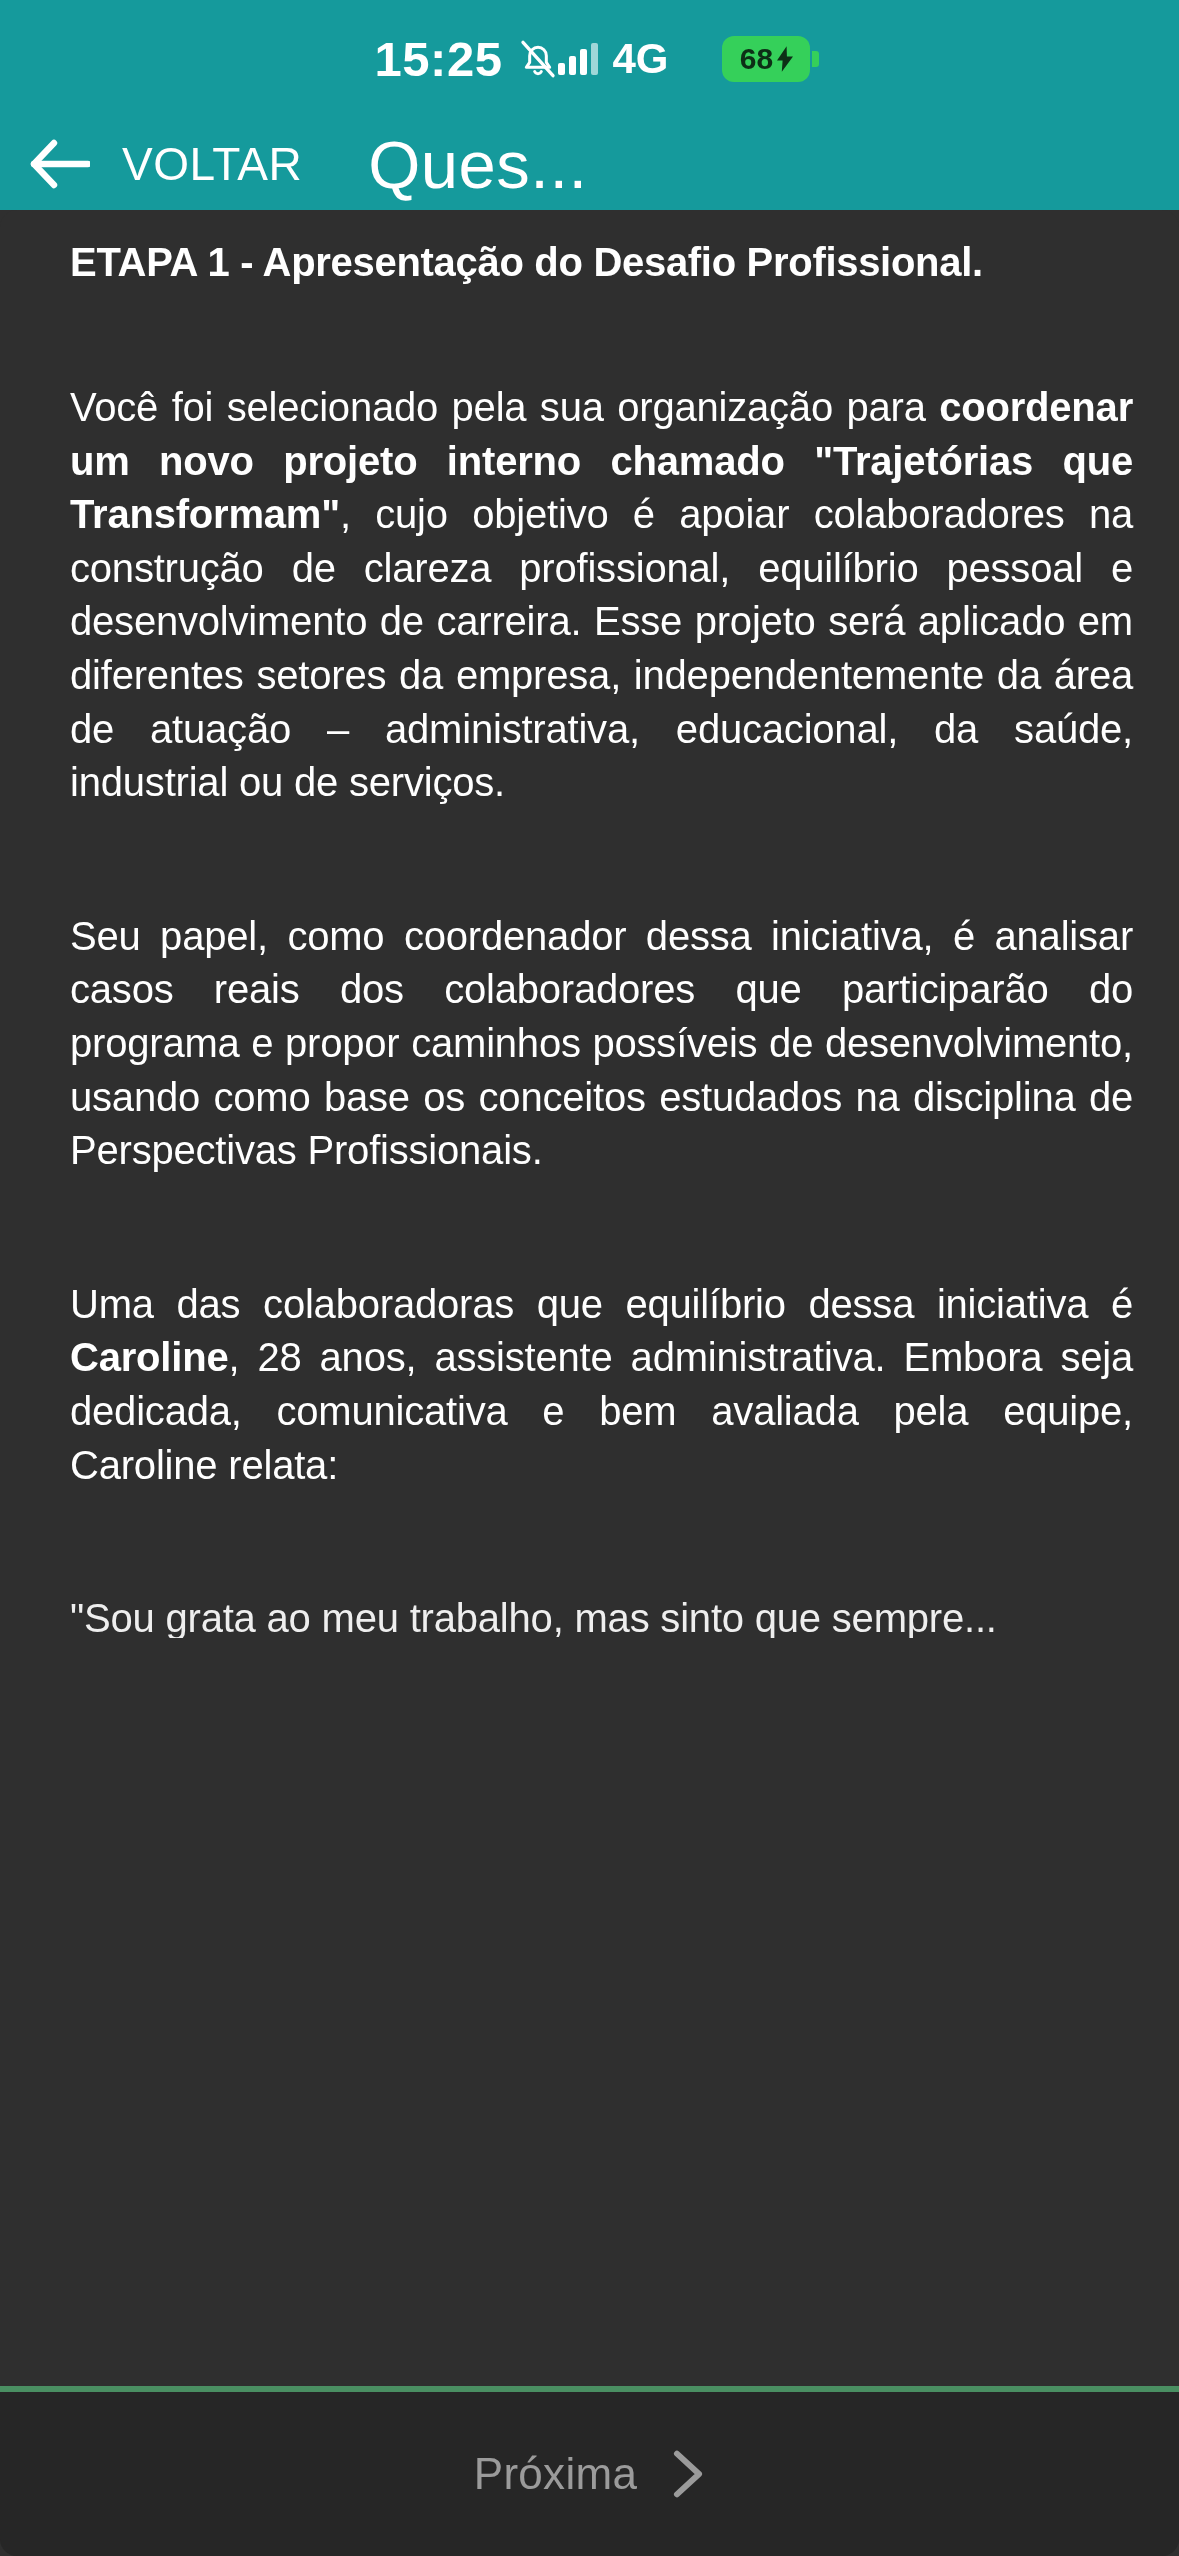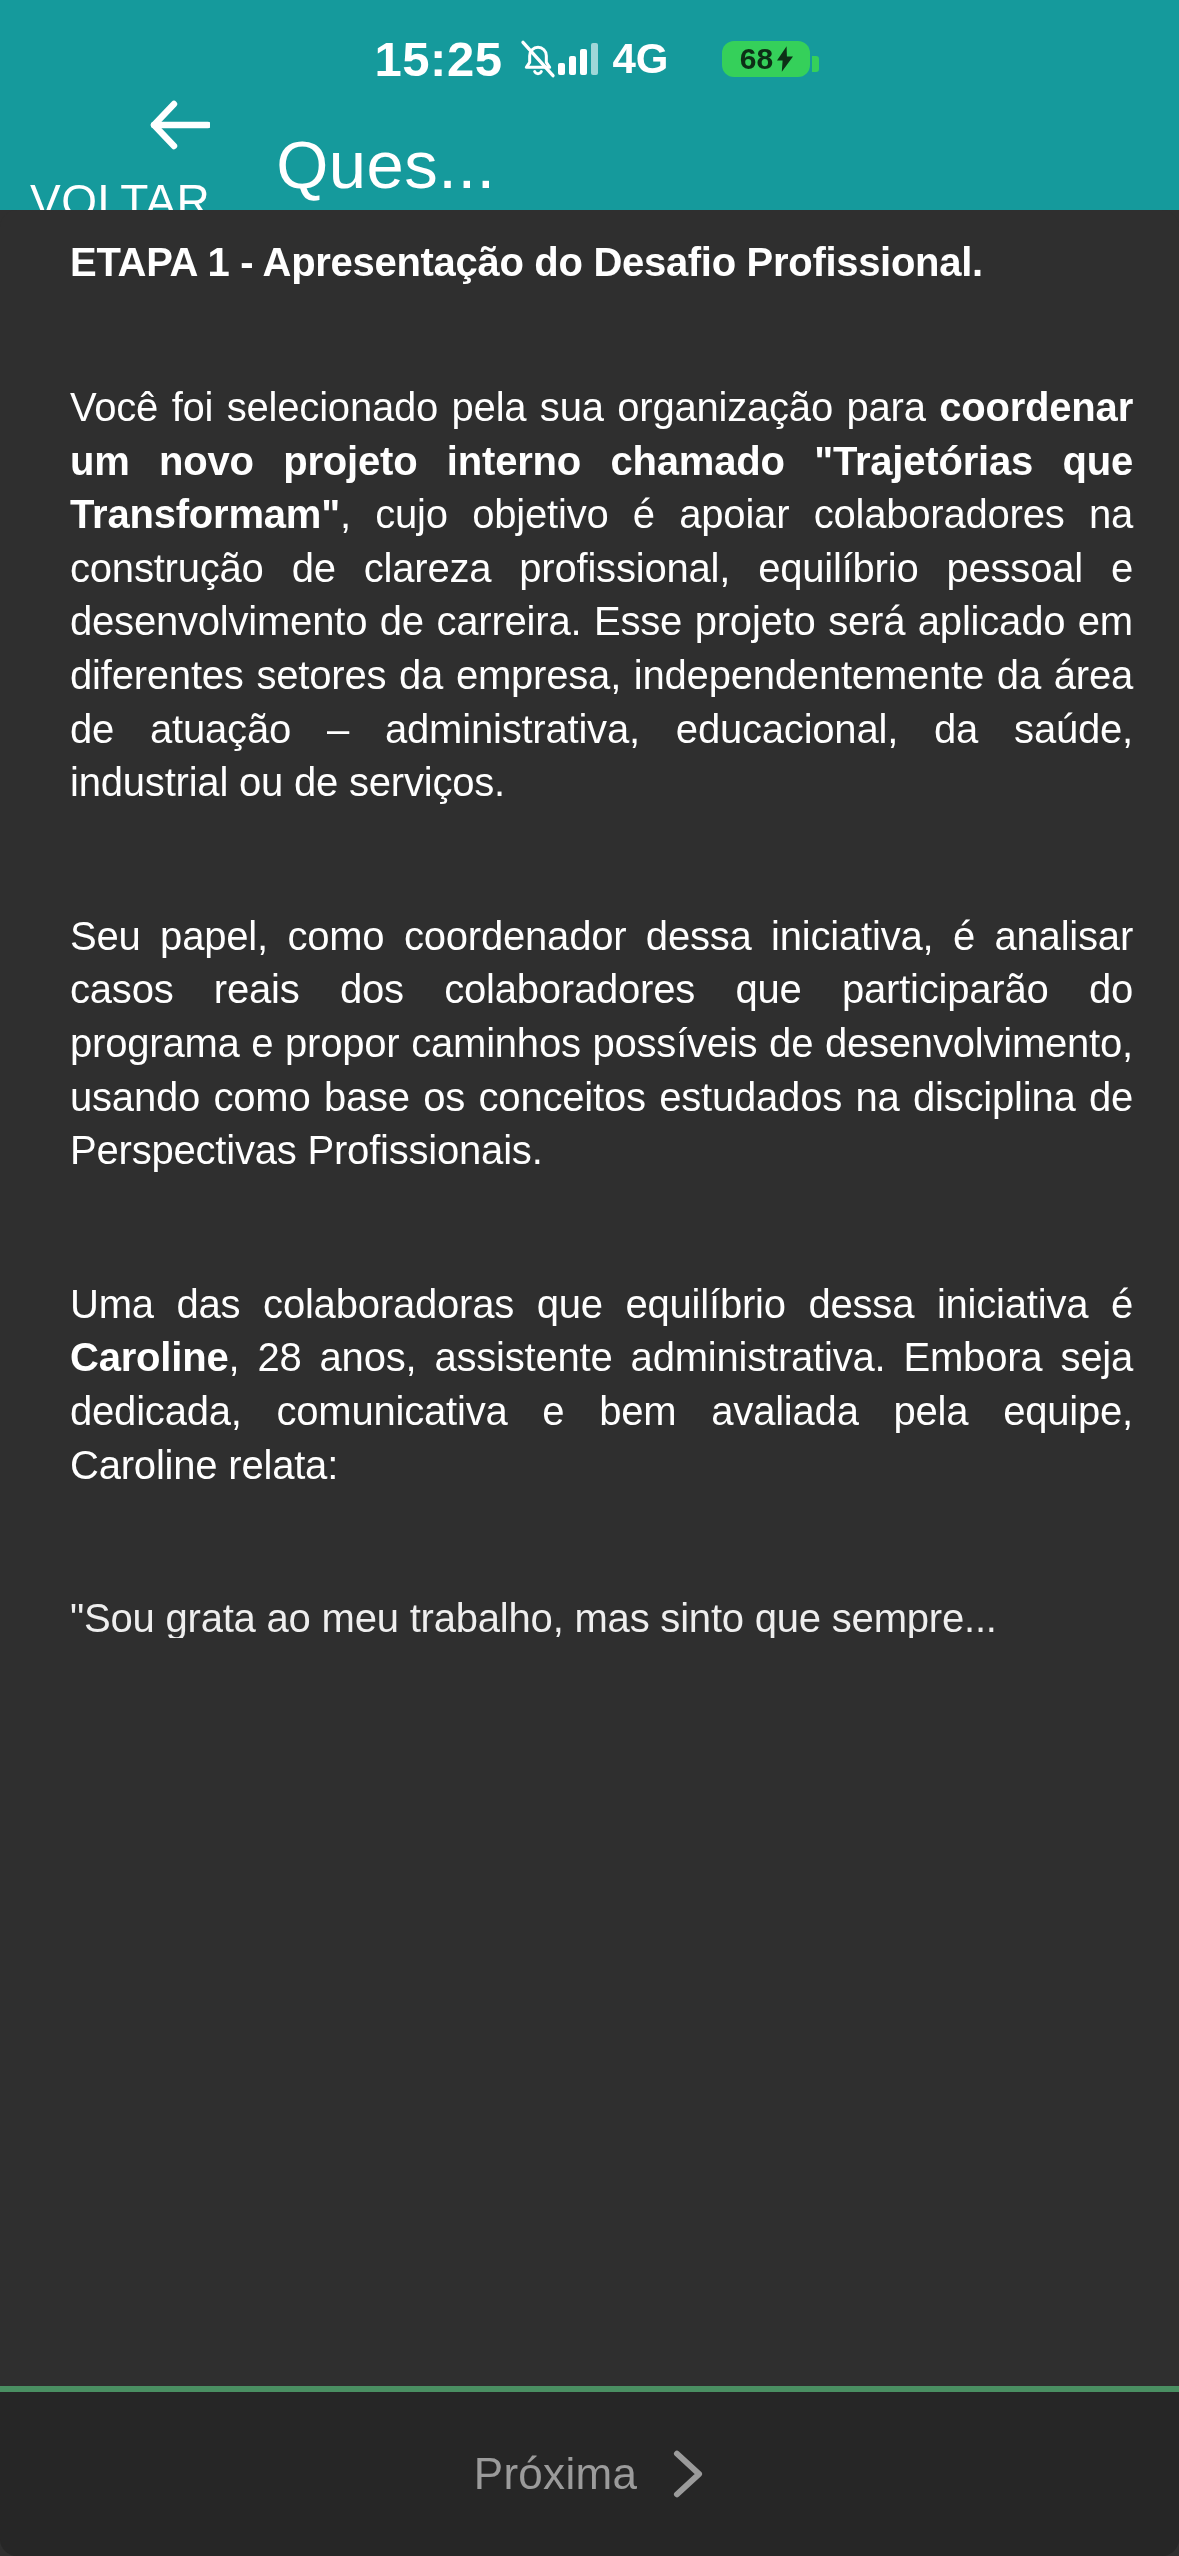--- a/index.html
+++ b/index.html
@@ -54,21 +54,21 @@
   .signal-bars i:nth-child(4) { height: 32px; background: #9fd7d8; }
   .net-label {
     color: #ffffff;
     font-size: 42px;
     font-weight: bold;
     letter-spacing: 0px;
   }
   .battery {
     position: relative;
     width: 88px;
-    height: 36px;
+    height: 46px;
     background: #35d05a;
     border-radius: 12px;
     display: flex;
     align-items: center;
     justify-content: center;
     margin-left: 40px;
   }
   .battery::after {
     content: "";
     position: absolute;
@@ -91,23 +91,22 @@
   .app-bar {
     height: 92px;
     background: #159a9c;
     display: flex;
     align-items: center;
     padding: 0 0 0 30px;
     flex: 0 0 auto;
   }
   .back-group {
     display: flex;
-    align-items: flex-end;
-    gap: 24px;
-    flex-direction: column;
+    align-items: center;
+    gap: 32px;
   }
   .back-arrow { width: 60px; height: 50px; display: block; }
   .back-label {
     color: #ffffff;
     font-size: 46px;
     letter-spacing: 0.5px;
   }
   .app-title {
     color: #ffffff;
     font-size: 67px;

